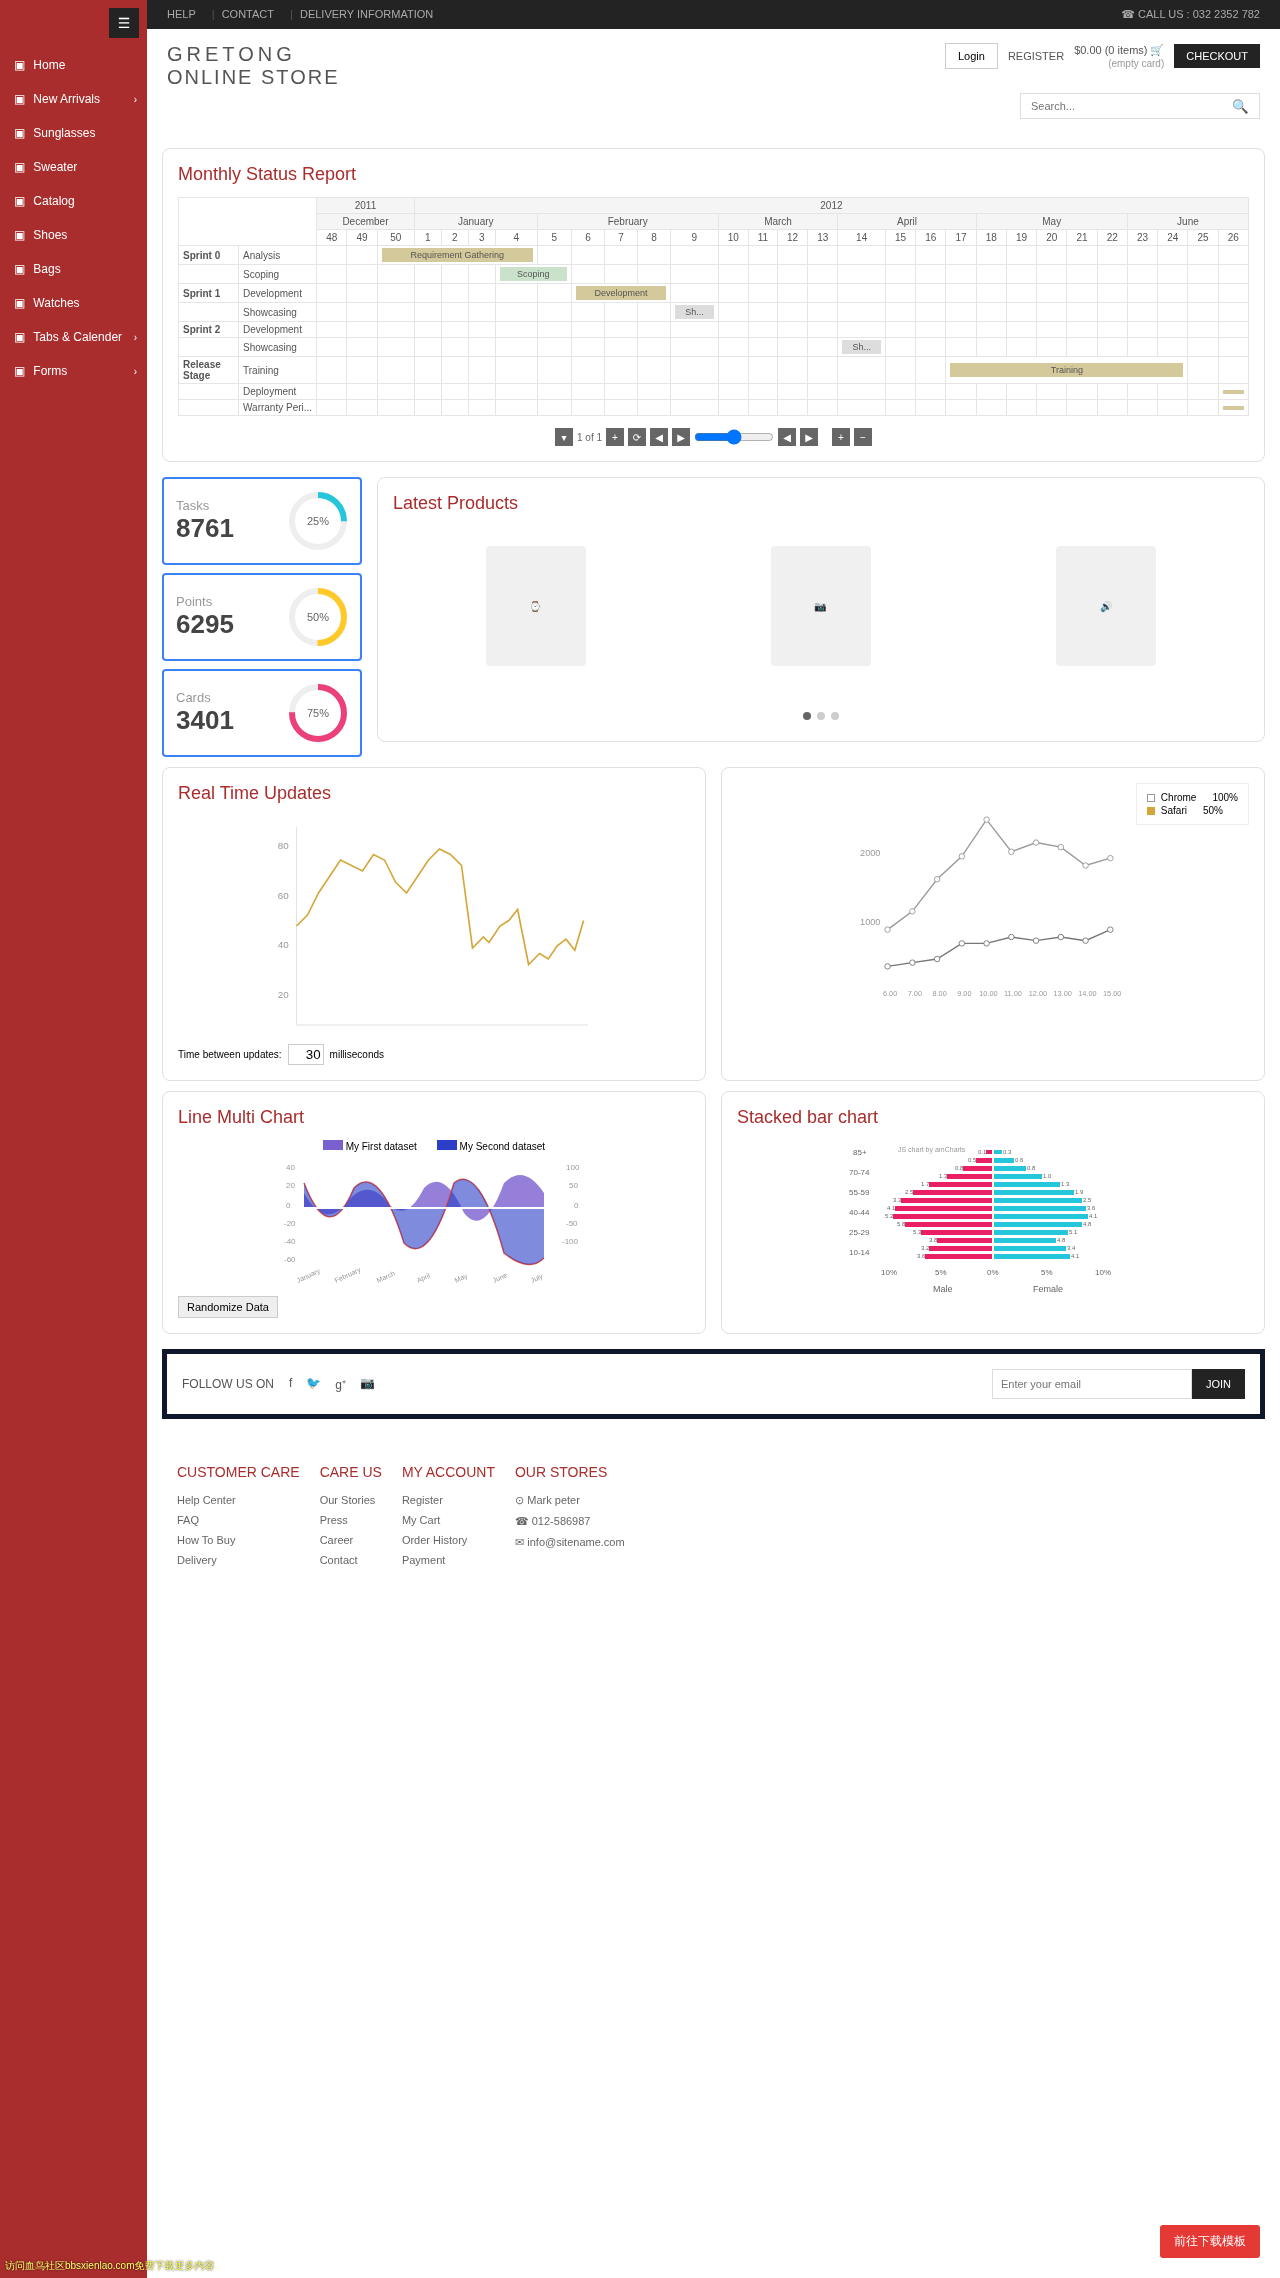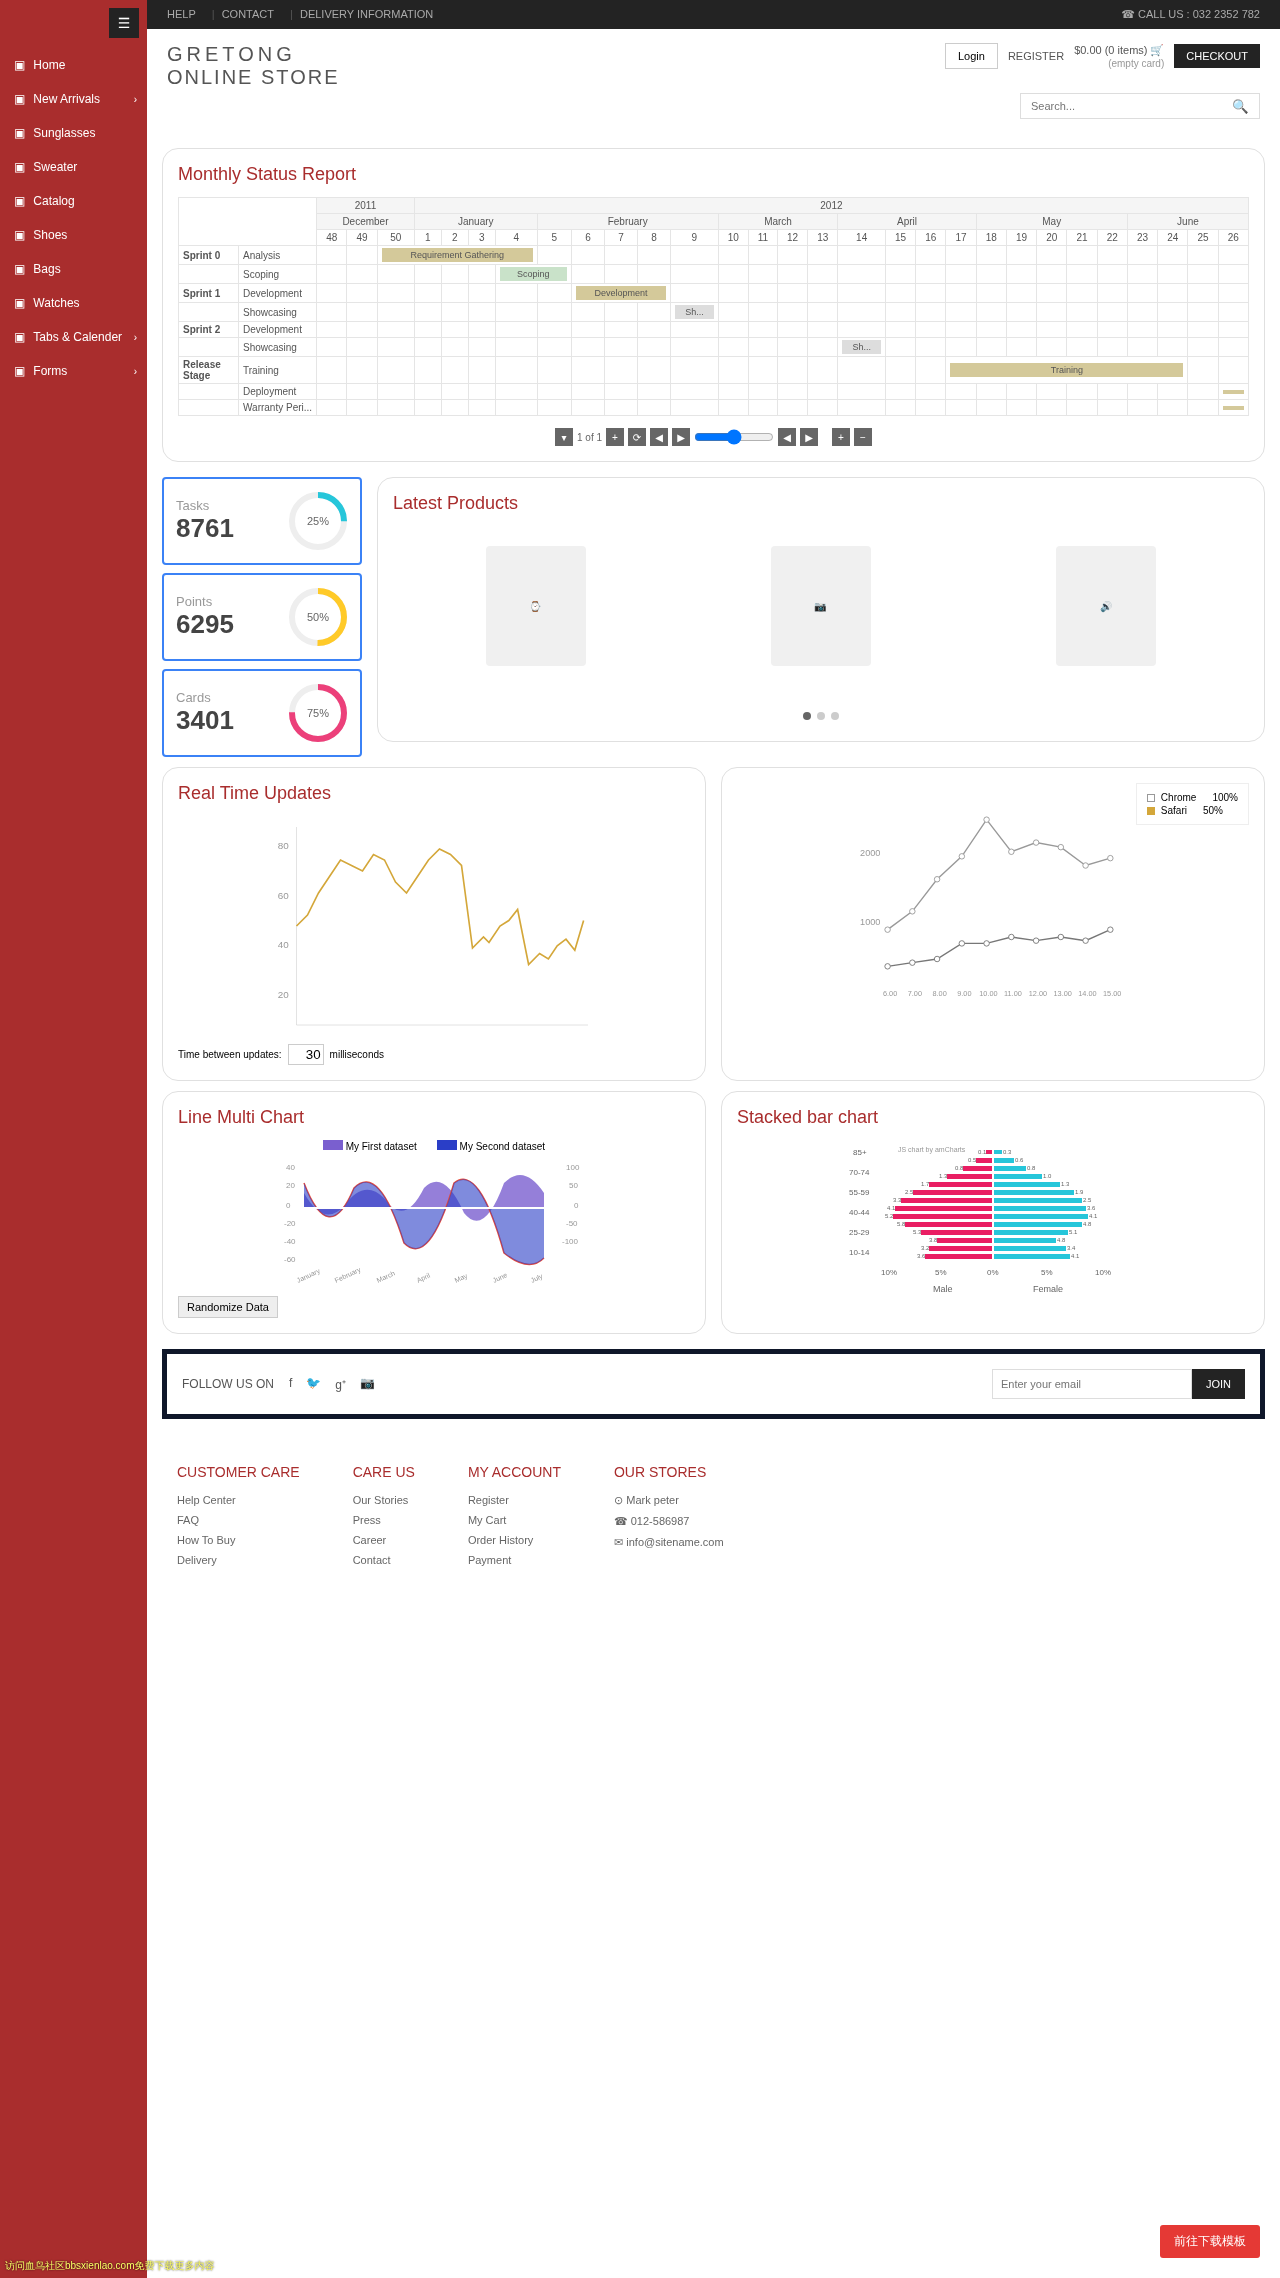--- a/index.html
+++ b/index.html
@@ -18,21 +18,21 @@
 .logo{letter-spacing:4px;font-size:20px;color:#555}
 .header-right{display:flex;flex-direction:column;align-items:flex-end;gap:24px}
 .header-row{display:flex;align-items:center;gap:10px;font-size:11px;color:#555}
 .btn{padding:6px 12px;font-size:11px;cursor:pointer}
 .btn-login{border:1px solid #ccc;background:#fff}
 .btn-checkout{background:#232323;color:#fff;border:none}
 .search{display:flex;border:1px solid #ddd;width:240px}
 .search input{flex:1;border:none;padding:6px 10px;outline:none;font-size:11px}
 .search button{border:none;background:none;padding:0 10px;color:#999}
 .content{padding:15px}
-.card{border:1px solid #e0e0e0;border-radius:16px;padding:15px;margin-bottom:15px;background:#fff}
+.card{border:1px solid #e0e0e0;border-radius:8px;padding:15px;margin-bottom:15px;background:#fff}
 .card h2{font-size:18px;color:#a92d2d;font-weight:normal;margin-bottom:12px}
 .gantt{font-size:10px;color:#555}
 .gantt table{border-collapse:collapse;width:100%}
 .gantt th,.gantt td{border:1px solid #e5e5e5;padding:2px 4px;text-align:center}
 .gantt .yr{background:#f5f5f5}
 .gantt .task-name{text-align:left;white-space:nowrap;width:70px}
 .gantt .sprint{text-align:left;font-weight:bold;width:60px}
 .bar-req{background:#d4c99a;padding:2px;font-size:9px}
 .bar-sco{background:#c9e2c9;padding:2px;font-size:9px}
 .bar-dev{background:#d4c99a;padding:2px;font-size:9px}
@@ -63,21 +63,21 @@
 .rt-input{display:flex;align-items:center;gap:6px;font-size:10px;margin-top:8px}
 .rt-input input{width:36px;padding:2px;text-align:right;border:1px solid #ccc}
 .btn-rand{background:#eee;border:1px solid #ccc;padding:4px 8px;font-size:11px;margin-top:8px}
 .follow{display:flex;align-items:center;justify-content:space-between;padding:15px;border:5px solid #0f172a;margin-top:15px}
 .follow-left{display:flex;align-items:center;gap:15px}
 .follow-left span{font-size:12px;color:#555}
 .social{display:flex;gap:14px;font-size:18px;color:#333}
 .subscribe{display:flex}
 .subscribe input{border:1px solid #ddd;padding:8px;width:200px;font-size:11px}
 .subscribe button{background:#232323;color:#fff;border:none;padding:8px 14px;font-size:11px}
-.footer-cols{display:flex;gap:53px;margin-top:30px;padding:15px}
+.footer-cols{display:flex;gap:20px;margin-top:30px;padding:15px}
 .fcol h3{color:#a92d2d;font-size:14px;font-weight:normal;margin-bottom:14px}
 .fcol div{font-size:11px;color:#666;margin-bottom:8px}
 .float-btn{position:fixed;bottom:20px;right:20px;background:#e53935;color:#fff;padding:8px 14px;font-size:12px;border-radius:3px}
 .watermark{position:fixed;bottom:5px;left:5px;font-size:10px;color:#ff6;text-shadow:0 0 2px #000}
 </style>
 </head>
 <body>
 
 <aside class="sidebar">
   <div class="menu-toggle">

